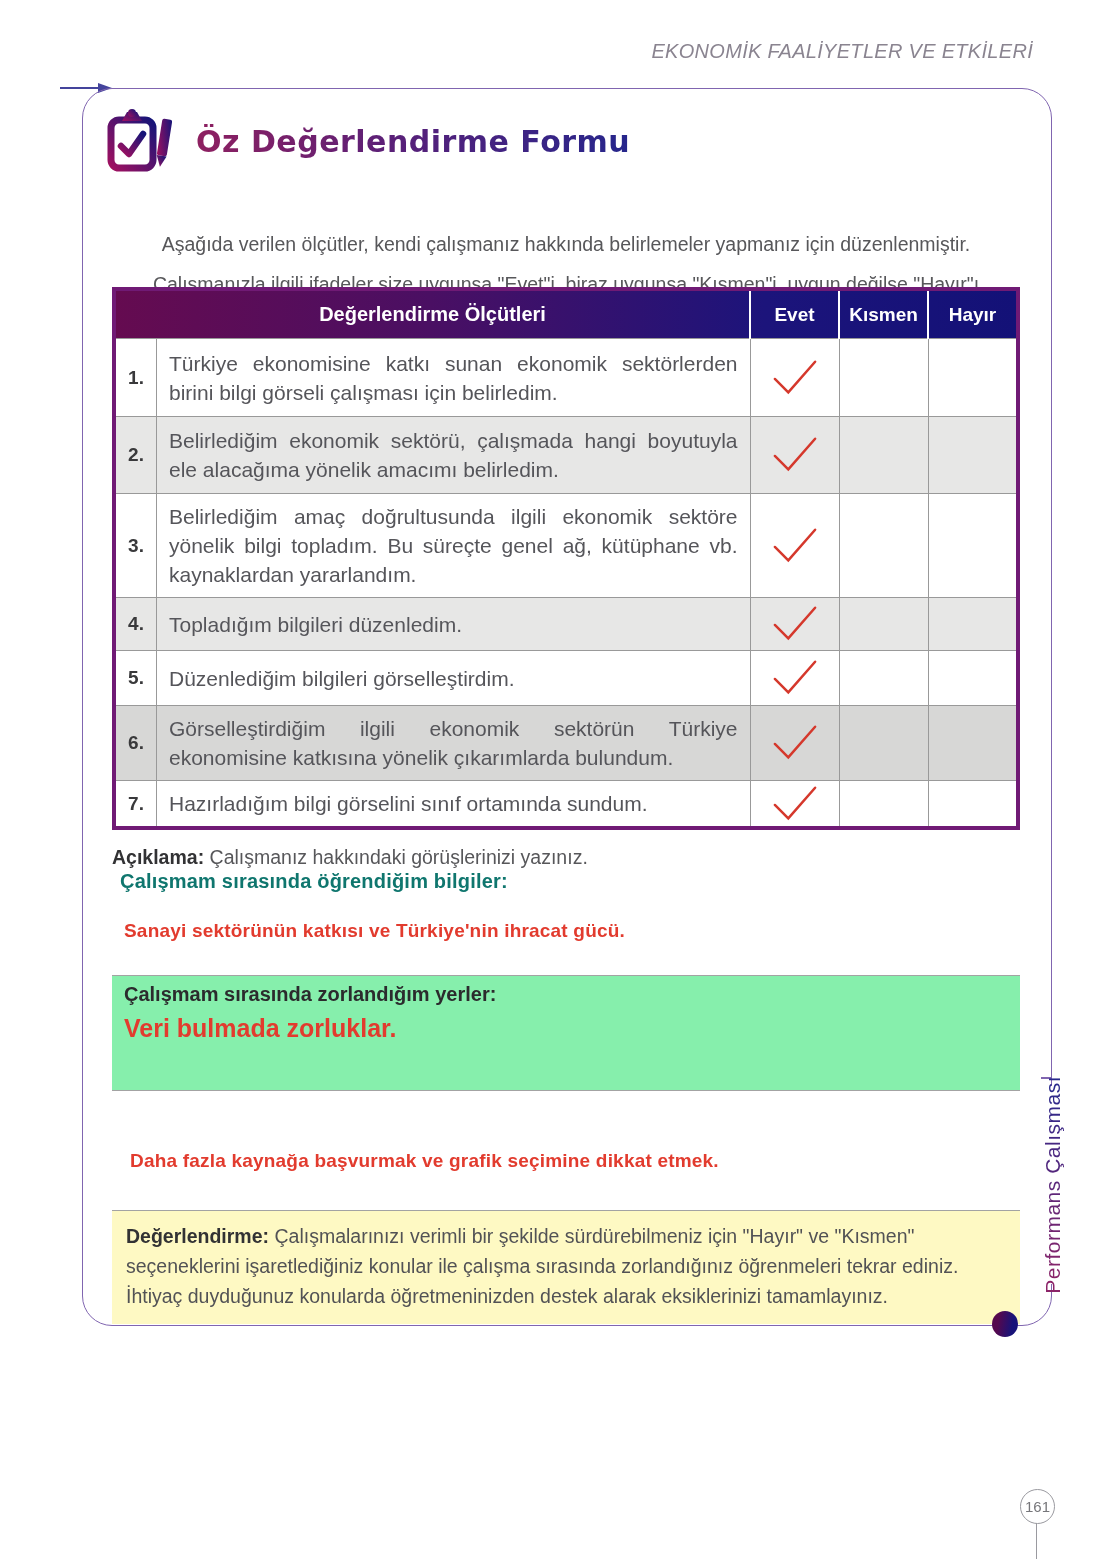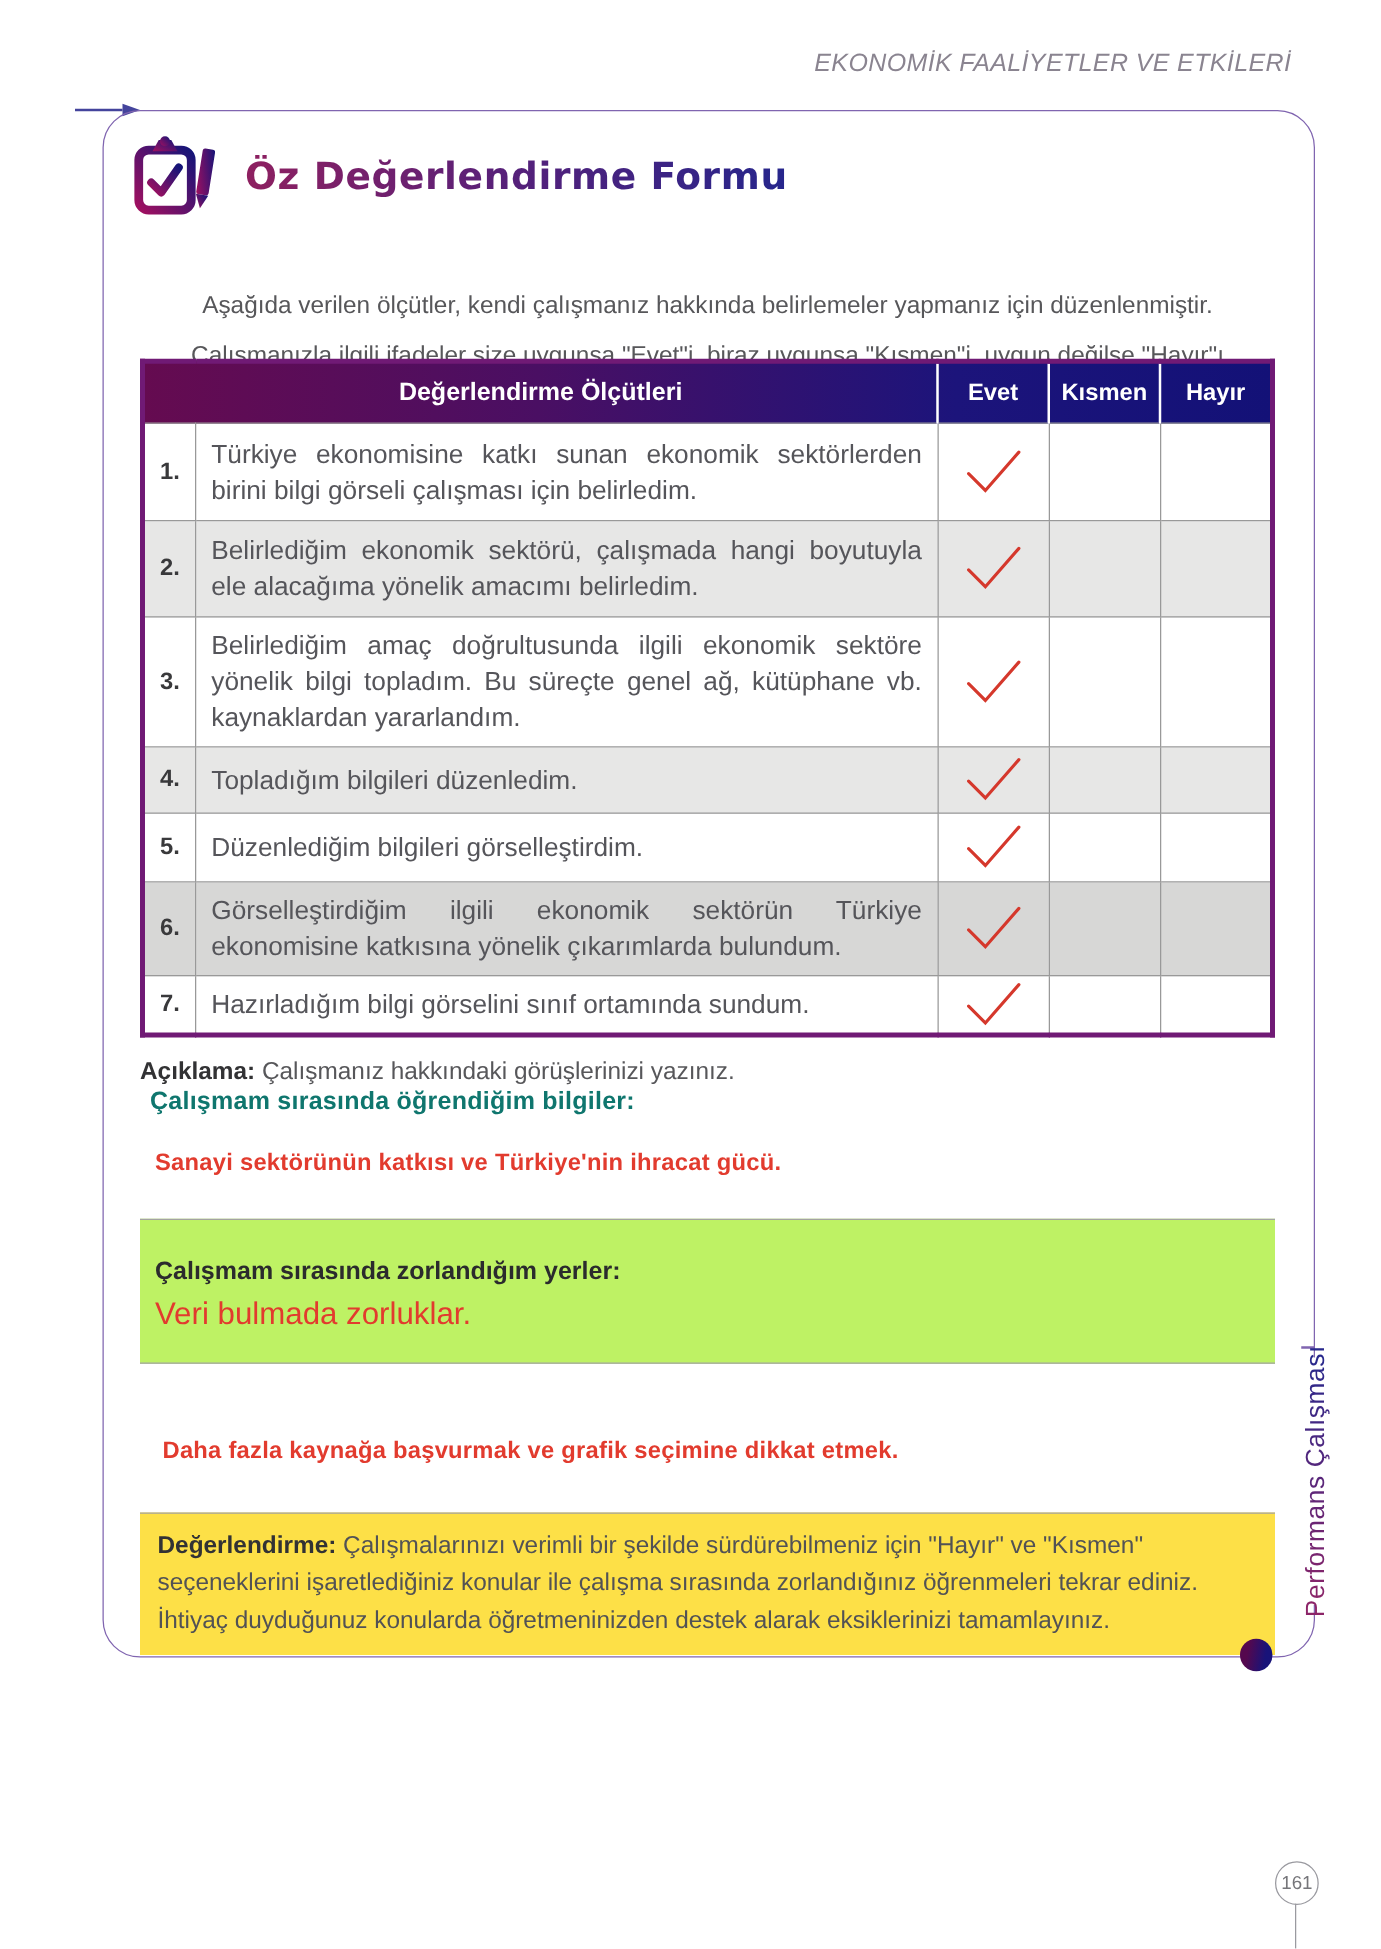--- a/index.html
+++ b/index.html
@@ -57,28 +57,28 @@
   .check{color:#d5382c;display:inline-block;vertical-align:middle;}
 
   
   .note{position:absolute;left:112px;top:826px;font-size:19.5px;color:#57575a;}
   .b{font-weight:bold;color:#323234;}
   .sec-label{position:absolute;font-size:20px;font-weight:bold;color:#0f766e;letter-spacing:.2px;text-align:center;}
   .red-answer{position:absolute;font-size:19px;font-weight:bold;color:#e23b2e;letter-spacing:.2px;}
   .lbl-learned{left:120px;top:870px;}
   .ans-learned{left:124px;top:920px;}
   .graybox1{position:absolute;left:112px;top:975px;width:908px;height:116px;box-sizing:border-box;
-            background:#bef264;border-top:1px solid #a3a3a3;border-bottom:1px solid #a3a3a3;
-            padding:30px 12px;}
+            background:#86efac;border-top:1px solid #a3a3a3;border-bottom:1px solid #a3a3a3;
+            padding:7px 12px;}
   .graybox1 .sec-label2{font-size:20px;font-weight:bold;color:#2b2b2d;}
-  .graybox1 .red-answer2{margin-top:8px;font-size:25px;font-weight:normal;color:#e23b2e;}
+  .graybox1 .red-answer2{margin-top:8px;font-size:25px;font-weight:bold;color:#e23b2e;}
   .lbl-redo{left:120px;top:1100px;}
   .ans-redo{left:130px;top:1150px;}
   .graybox2{position:absolute;left:112px;top:1210px;width:908px;box-sizing:border-box;
-            background:#fde047;border-top:1px solid #a3a3a3;padding:10px 14px 13px 14px;
+            background:#fef9c3;border-top:1px solid #a3a3a3;padding:10px 14px 13px 14px;
             font-size:19.5px;line-height:30px;color:#525255;}
 
   
   .page-circle{position:absolute;left:1020px;top:1489px;width:33px;height:33px;border-radius:50%;
                border:1px solid #9a9aa0;display:flex;align-items:center;justify-content:center;
                font-size:15px;color:#76767a;background:#fff;}
   .page-line{position:absolute;left:1036px;top:1523px;width:1px;height:36px;background:#9a9aa0;}
 </style>
 </head>
 <body>

